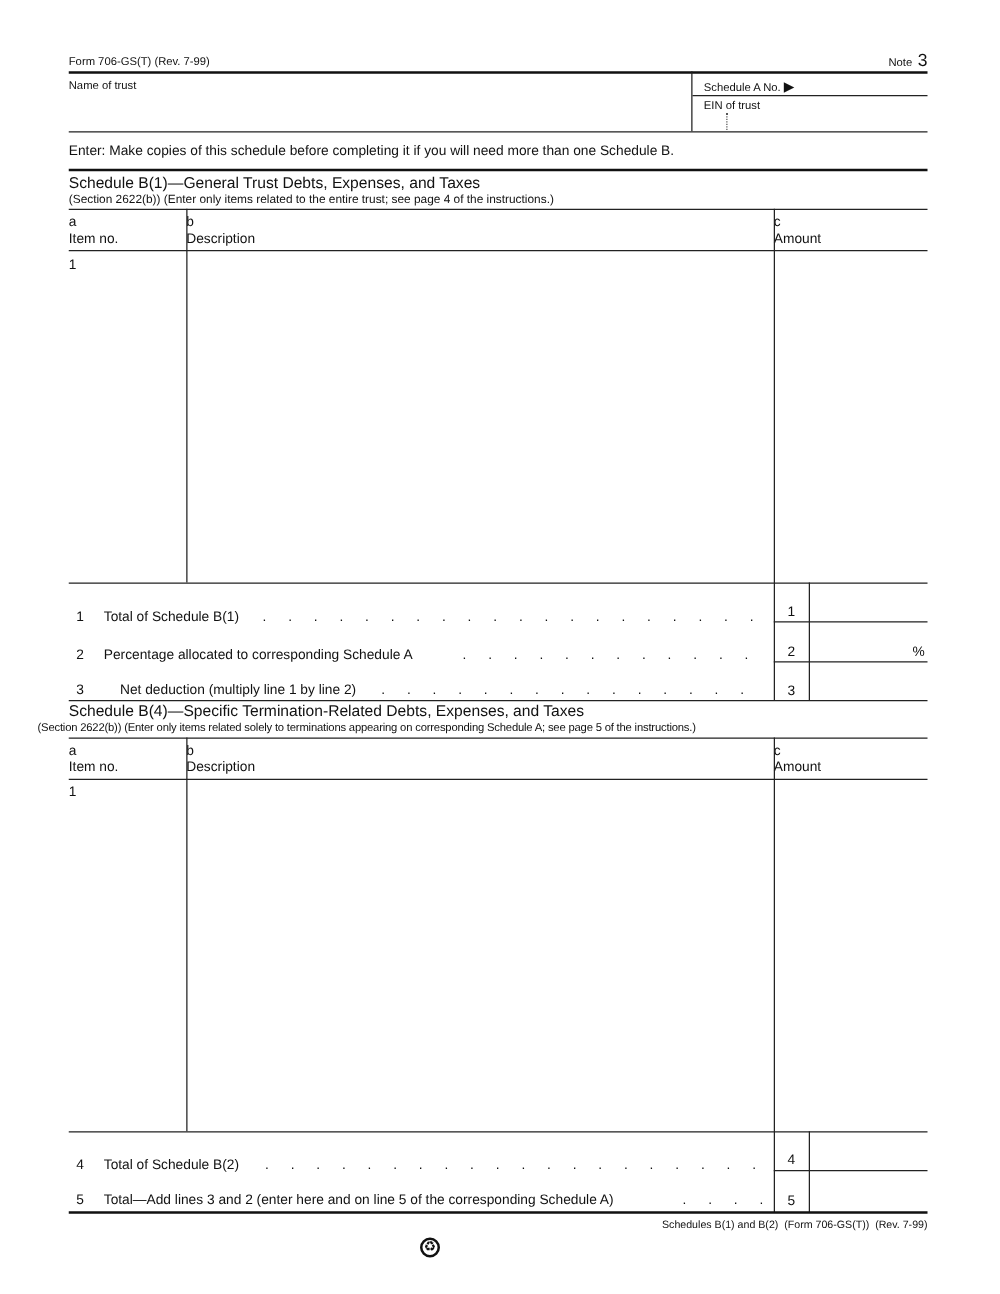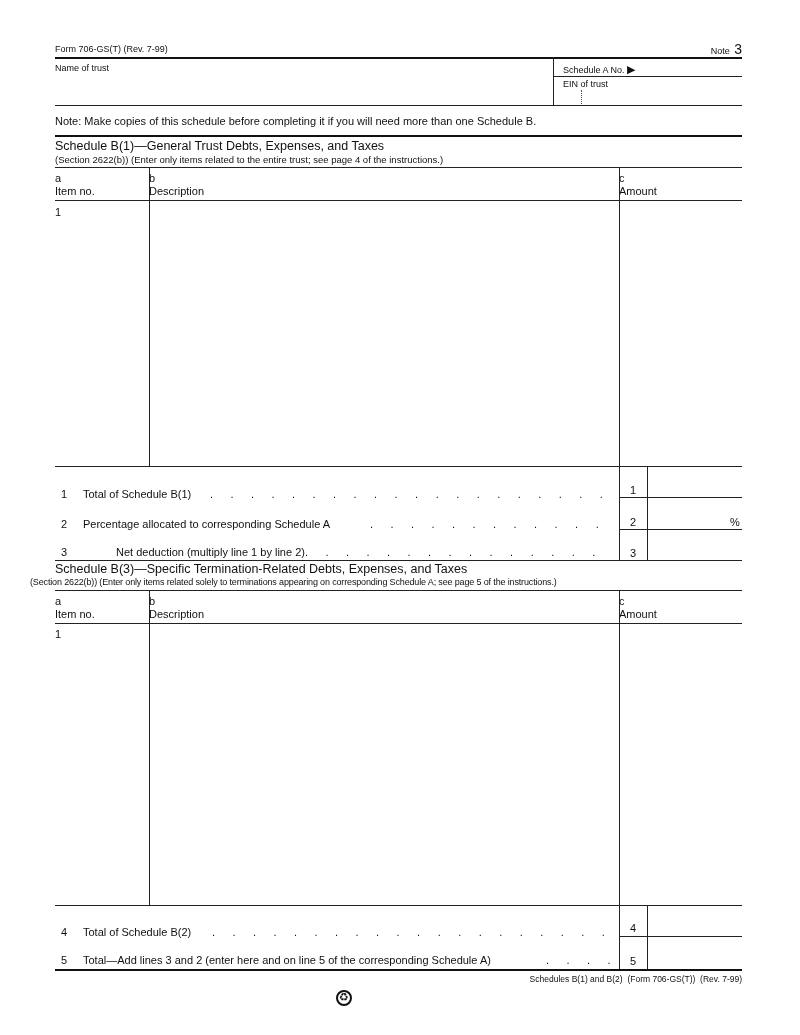--- a/index.html
+++ b/index.html
@@ -35,21 +35,21 @@
   <span>Schedule A No.</span>
   <span style="font-size:11px;">▶</span>
 </div>
 <input class="field" style="left: 650px; top: 59px; width: 90px; height: 16px;" value="">
 <div class="hline" style="left:554px; width:188px; top:76px;"></div>
 <div class="abs small" style="left:563px; top:79px;">EIN of trust</div>
 <div class="dotted-v" style="left:581px; top:90px; height:14px;"></div>
 <input class="field" style="left: 560px; top: 90px; width: 180px; height: 14px;" value="">
 <div class="hline" style="left:55px; width:687px; top:105px;"></div>
 
-<div class="abs med" style="left:55px; top:115px;">Note: Make copies of this schedule before completing it if you will need more than one Schedule B.</div>
+<div class="abs med" style="left:55px; top:115px;">Enter: Make copies of this schedule before completing it if you will need more than one Schedule B.</div>
 <div class="hline thick" style="left:55px; width:687px; top:135px;"></div>
 
 <div class="abs title center" style="left:55px; width:687px; top:139px;">Schedule B(1)—General Trust Debts, Expenses, and Taxes</div>
 <div class="abs small center" style="left:55px; width:687px; top:154px; font-size:9.5px;">(Section 2622(b)) (Enter only items related to the entire trust; see page 4 of the instructions.)</div>
 <div class="hline" style="left:55px; width:687px; top:167px;"></div>
 
 <div class="abs med center" style="left:55px; width:94px; top:172px; line-height:13px;">
   <div>a</div>
   <div>Item no.</div>
 </div>
@@ -84,28 +84,28 @@
 
 <div class="abs med" style="left:61px; top:518px;">2</div>
 <div class="abs med" style="left:83px; top:518px; white-space:nowrap;">Percentage allocated to corresponding Schedule A</div>
 <div class="dots" style="left:370px; width:240px; top:518px;">. . . . . . . . . . . . . . . . . . . . . . . . . . . . . . . . . . . . . . . . . . . . . . . . . .</div>
 <div class="abs med" style="left:630px; top:516px;">2</div>
 <div class="abs med" style="left:730px; top:516px;">%</div>
 <div class="hline" style="left:619px; width:123px; top:529px;"></div>
 <input class="field" style="left: 649px; top: 512px; width: 78px; height: 16px; text-align: right;" value="">
 
 <div class="abs med" style="left:61px; top:546px;">3</div>
-<div class="abs med" style="left:89px; top:546px; white-space:nowrap;padding-left:27px;">Net deduction (multiply line 1 by line 2)</div>
+<div class="abs med" style="left:69px; top:546px; white-space:nowrap;padding-left:27px;">Net deduction (multiply line 1 by line 2)</div>
 <div class="dots" style="left:305px; width:305px; top:546px;">. . . . . . . . . . . . . . . . . . . . . . . . . . . . . . . . . . . . . . . . . . . . . . . . . .</div>
 <div class="abs med" style="left:630px; top:547px;">3</div>
 <input class="field" style="left: 649px; top: 540px; width: 92px; height: 18px; text-align: right;" value="">
 
 <div class="hline" style="left:55px; width:687px; top:560px;"></div>
 
-<div class="abs title center" style="left:55px; width:687px; top:562px;">Schedule B(3)—Specific Termination-Related Debts, Expenses, and Taxes</div>
+<div class="abs title center" style="left:55px; width:687px; top:562px;">Schedule B(4)—Specific Termination-Related Debts, Expenses, and Taxes</div>
 <div class="abs small center" style="left:30px; width:707px; top:577px; font-size:9px; letter-spacing:-0.15px;">(Section 2622(b)) (Enter only items related solely to terminations appearing on corresponding Schedule A; see page 5 of the instructions.)</div>
 <div class="hline" style="left:55px; width:687px; top:590px;"></div>
 
 <div class="abs med center" style="left:55px; width:94px; top:595px; line-height:13px;">
   <div>a</div>
   <div>Item no.</div>
 </div>
 <div class="abs med center" style="left:149px; width:470px; top:595px; line-height:13px;">
   <div>b</div>
   <div>Description</div>

